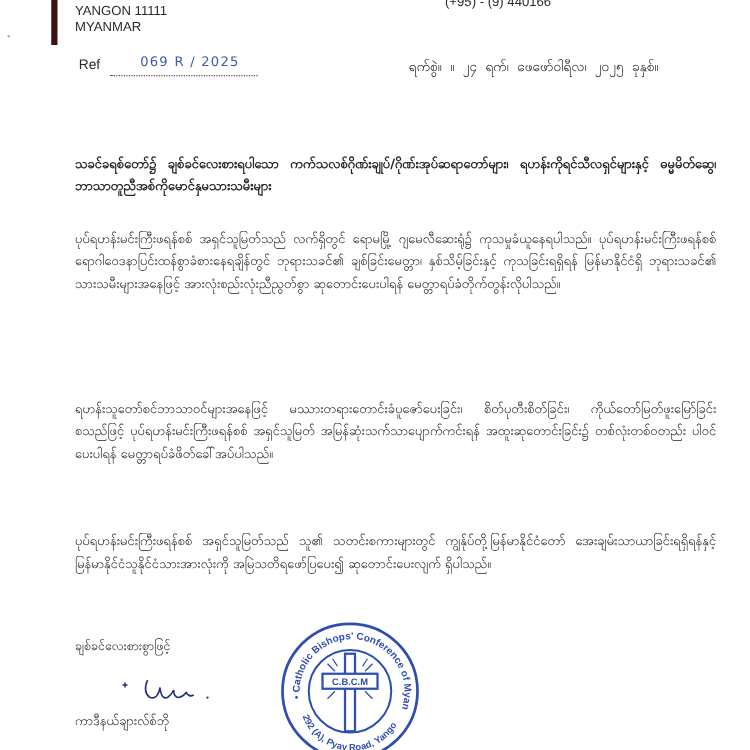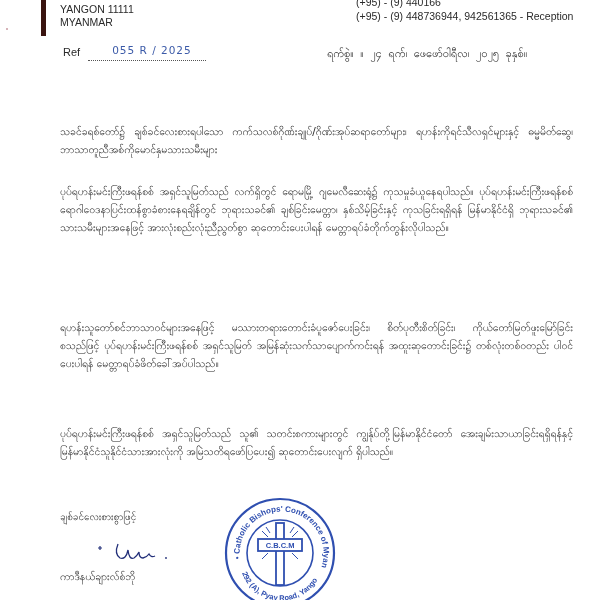--- a/index.html
+++ b/index.html
@@ -9,21 +9,21 @@
     }
     .vbar { position: absolute; left: 41px; top: 0; width: 5px; height: 36px; background: #3a1410; }
     .dot { position: absolute; left: 6px; top: 28px; width: 2px; height: 2px; background: #c89aa0; border-radius: 50%; }
     .addr { position: absolute; left: 60px; top: 3px; font-family: "Liberation Sans", sans-serif; font-size: 10.5px; line-height: 12.5px; color: #2a2a2a; }
     .contact { position: absolute; left: 356px; top: -4px; font-family: "Liberation Sans", sans-serif; font-size: 10.5px; line-height: 13.5px; color: #2a2a2a; }
     .ref { position: absolute; left: 63px; top: 46px; font-family: "Liberation Sans", sans-serif; font-size: 11px; color: #2a2a2a; display: flex; align-items: flex-start; }
     .ref-line { margin-left: 8px; width: 118px; border-bottom: 1px dotted #555; height: 14px; position: relative; }
     .ref-val { position: absolute; left: 24px; top: -2px; font-family: "DejaVu Sans", sans-serif; font-size: 10.5px; color: #3b5aa8; letter-spacing: 1px; }
     .date { position: absolute; left: 327px; top: 46px; font-size: 11px; color: #222; font-family: Liberation Mono, monospace; }
     .para { position: absolute; left: 60px; width: 513px; font-size: 10.4px; line-height: 18px; color: #222; text-align: justify; }
-    .p0 { top: 122px; }
+    .p0 { top: 122px; font-weight: bold; }
     .p1 { top: 182px; }
     .p2 { top: 318px; }
     .p3 { top: 424px; }
     .closing { position: absolute; left: 60px; top: 510px; font-size: 10px; color: #222; }
     .sig { position: absolute; left: 96px; top: 540px; width: 80px; height: 24px; }
     .signer { position: absolute; left: 60px; top: 570px; font-size: 10.4px; color: #222; }
     .seal { position: absolute; left: 222px; top: 495px; width: 116px; height: 116px; }
   </style>
 </head>
 <body>
@@ -31,27 +31,26 @@
 <div class="vbar"></div>
 <div class="dot"></div>
 
 <div class="addr">
   <div>YANGON 11111</div>
   <div>MYANMAR</div>
 </div>
 
 <div class="contact">
   <div>(+95) - (9) 440166</div>
-  <div>(+95) - (9) 448736944, 942561365 - Reception</div>
 </div>
 
 <div class="ref">
   <span>Ref</span>
   <span class="ref-line">
-    <span class="ref-val">055 R / 2025</span>
+    <span class="ref-val">069 R / 2025</span>
   </span>
 </div>
 
 <div class="date">ရက်စွဲ။ ။ ၂၄ ရက်၊ ဖေဖော်ဝါရီလ၊ ၂၀၂၅ ခုနှစ်။</div>
 
 <div class="para p0">သခင်ခရစ်တော်၌ ချစ်ခင်လေးစားရပါသော ကက်သလစ်ဂိုဏ်းချုပ်/ဂိုဏ်းအုပ်ဆရာတော်များ၊ ရဟန်းကိုရင်သီလရှင်များနှင့် ဓမ္မမိတ်ဆွေ၊ ဘာသာတူညီအစ်ကိုမောင်နှမသားသမီးများ</div>
 <div class="para p1">ပုပ်ရဟန်းမင်းကြီးဖရန်စစ် အရှင်သူမြတ်သည် လက်ရှိတွင် ရောမမြို့ ဂျမေလီဆေးရုံ၌ ကုသမှုခံယူနေရပါသည်။ ပုပ်ရဟန်းမင်းကြီးဖရန်စစ် ရောဂါဝေဒနာပြင်းထန်စွာခံစားနေရချိန်တွင် ဘုရားသခင်၏ ချစ်ခြင်းမေတ္တာ၊ နှစ်သိမ့်ခြင်းနှင့် ကုသခြင်းရရှိရန် မြန်မာနိုင်ငံရှိ ဘုရားသခင်၏ သားသမီးများအနေဖြင့် အားလုံးစည်းလုံးညီညွတ်စွာ ဆုတောင်းပေးပါရန် မေတ္တာရပ်ခံတိုက်တွန်းလိုပါသည်။</div>
 <div class="para p2">ရဟန်းသူတော်စင်ဘာသာဝင်များအနေဖြင့် မဿားတရားတောင်းခံပူဇော်ပေးခြင်း၊ စိတ်ပုတီးစိတ်ခြင်း၊ ကိုယ်တော်မြတ်ဖူးမြော်ခြင်း စသည်ဖြင့် ပုပ်ရဟန်းမင်းကြီးဖရန်စစ် အရှင်သူမြတ် အမြန်ဆုံးသက်သာပျောက်ကင်းရန် အထူးဆုတောင်းခြင်း၌ တစ်လုံးတစ်ဝတည်း ပါဝင်ပေးပါရန် မေတ္တာရပ်ခံဖိတ်ခေါ်အပ်ပါသည်။</div>
 <div class="para p3">ပုပ်ရဟန်းမင်းကြီးဖရန်စစ် အရှင်သူမြတ်သည် သူ၏ သတင်းစကားများတွင် ကျွန်ုပ်တို့မြန်မာနိုင်ငံတော် အေးချမ်းသာယာခြင်းရရှိရန်နှင့် မြန်မာနိုင်ငံသူနိုင်ငံသားအားလုံးကို အမြဲသတိရဖော်ပြပေး၍ ဆုတောင်းပေးလျက် ရှိပါသည်။</div>
 

